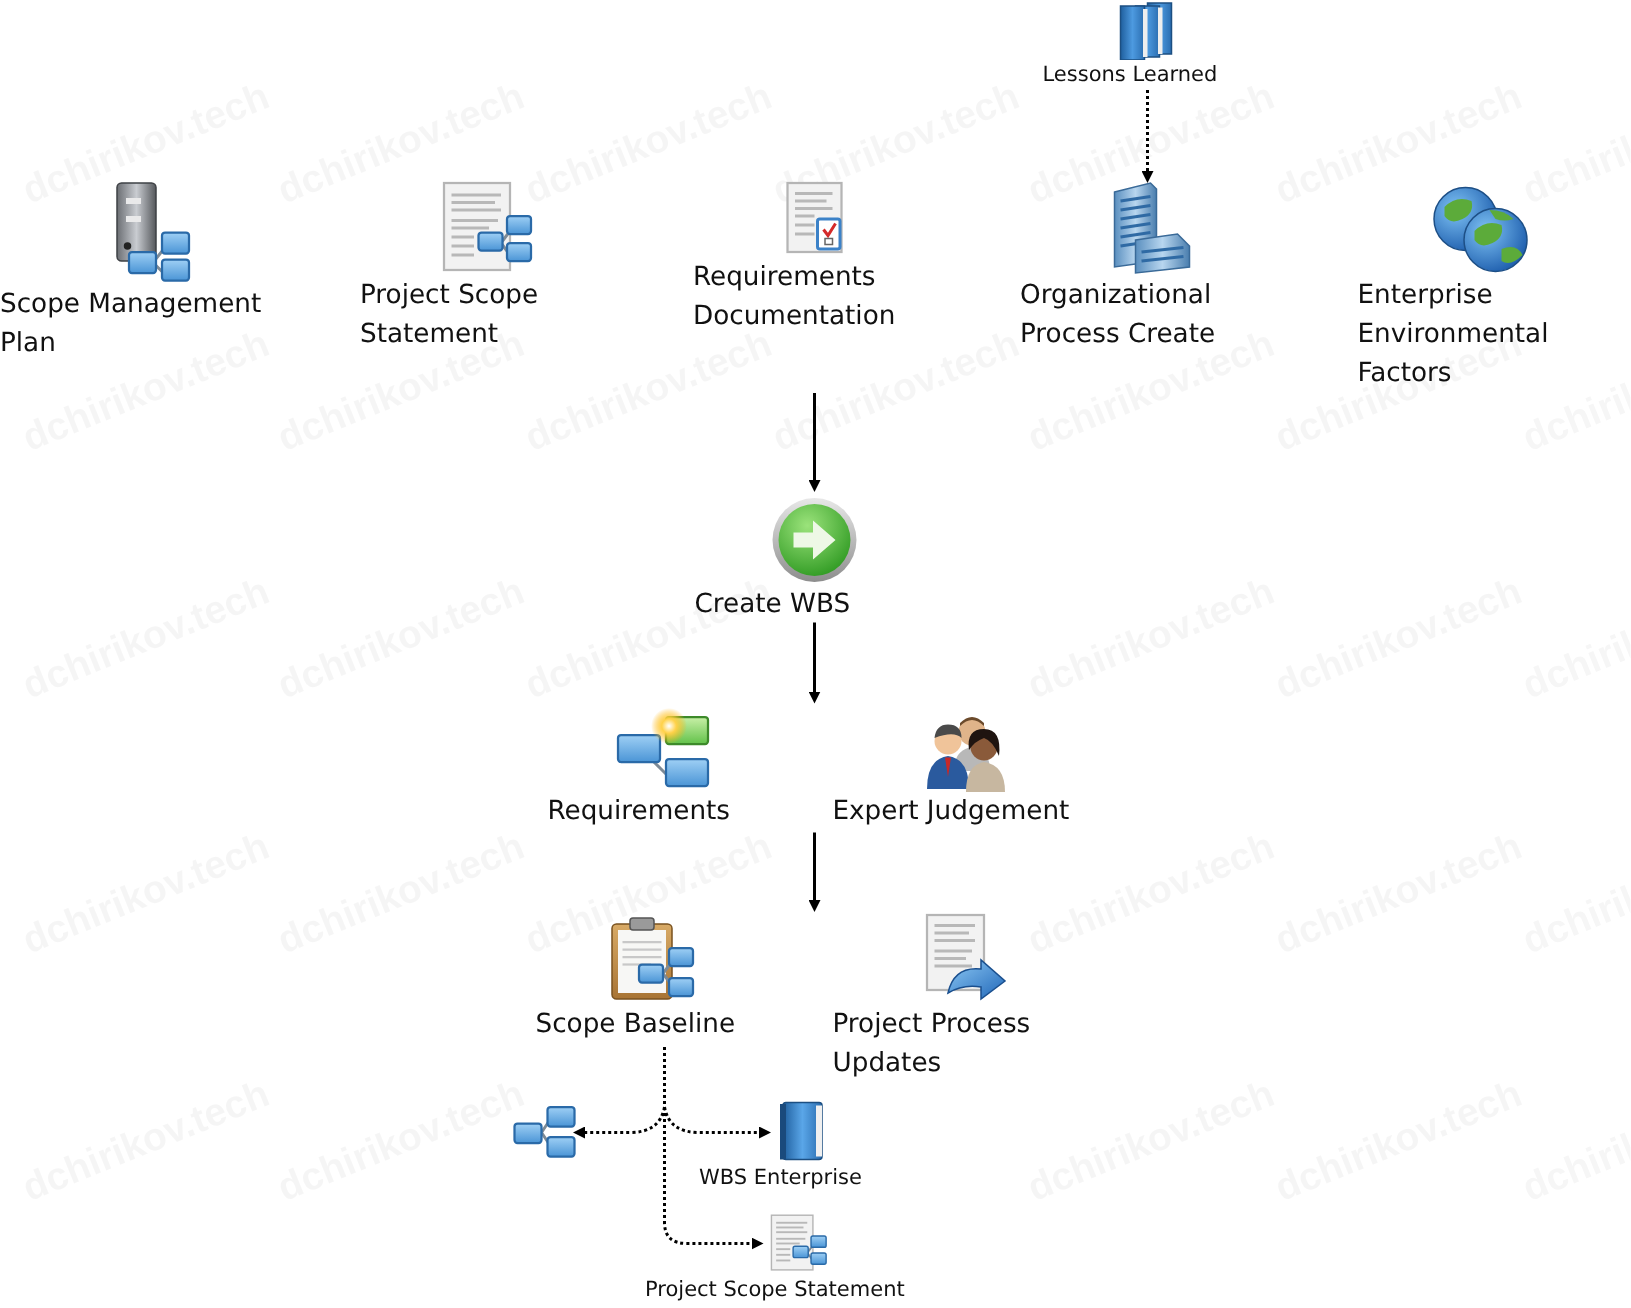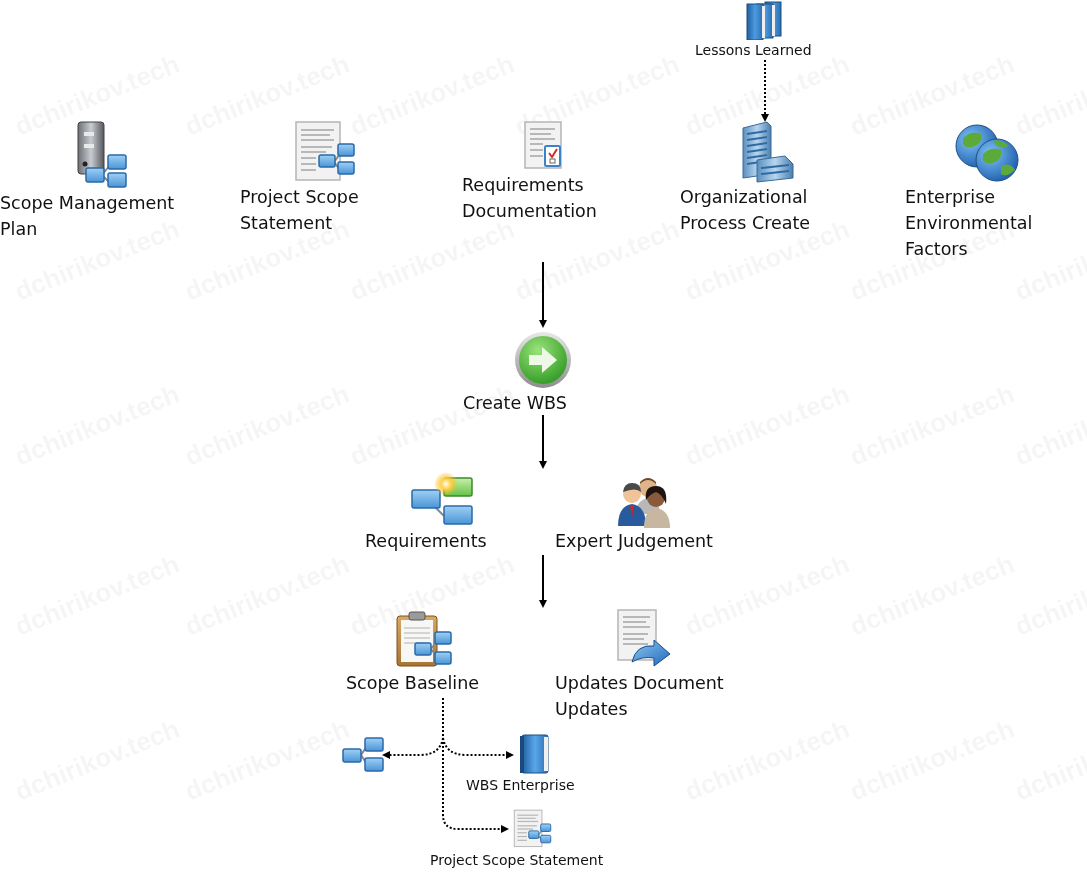--- a/index.html
+++ b/index.html
@@ -272,21 +272,21 @@
     <path d="M9,18 Q10,9 18,9 Q27,9 27,18 Q22,13 9,18 Z" fill="#4a4a4a"></path>
     <path d="M4,52 Q4,32 18,30 Q32,32 32,52 Z" fill="#2a5a9e"></path>
     <path d="M16,31 L18,44 L20,31 Z" fill="#c82828"></path>
     <circle cx="42" cy="24" r="9" fill="#8a5a3a"></circle>
     <path d="M32,26 Q30,12 42,12 Q54,12 52,30 Q48,20 42,18 Q36,20 32,26 Z" fill="#1f1410"></path>
     <path d="M30,54 Q30,36 42,34 Q56,36 56,54 Z" fill="#c7b7a0"></path>
   </svg>
   <div class="label">Expert Judgement</div>
 </div>
 
-<div class="node" style="left:346px;top:610px;width:155px">
+<div class="node" style="left:357px;top:610px;width:155px">
   <svg class="icon" width="62" height="60" viewBox="0 0 62 60">
     <defs>
       <linearGradient id="cb" x1="0" y1="0" x2="0" y2="1">
           <stop offset="0" stop-color="#d8aa66"></stop>
           <stop offset="1" stop-color="#a87434"></stop>
         </linearGradient>
       <linearGradient id="bx4" x1="0" y1="0" x2="0" y2="1">
           <stop offset="0" stop-color="#9fd0f5"></stop>
           <stop offset="1" stop-color="#4b95d6"></stop>
         </linearGradient>
@@ -320,21 +320,21 @@
     <g stroke="#b8b8b8" stroke-width="2">
       <line x1="9" y1="9" x2="36" y2="9"></line>
         <line x1="9" y1="14" x2="32" y2="14"></line>
         <line x1="9" y1="19" x2="36" y2="19"></line>
       <line x1="9" y1="26" x2="34" y2="26"></line>
         <line x1="9" y1="31" x2="30" y2="31"></line>
         <line x1="9" y1="36" x2="34" y2="36"></line>
     </g>
     <path d="M18,54 Q22,36 40,38 L40,32 L56,46 L40,58 L40,50 Q28,48 18,54 Z" fill="url(#ua)" stroke="#1a4f8e" stroke-width="1"></path>
   </svg>
-  <div class="label">Updates Document
+  <div class="label">Project Process
 Updates</div>
 </div>
 
 <div class="node" style="left:295px;top:736px;width:135px">
   <svg class="icon" width="44" height="38" viewBox="0 0 44 38">
     <defs>
       <linearGradient id="bx5" x1="0" y1="0" x2="0" y2="1">
           <stop offset="0" stop-color="#9fd0f5"></stop>
           <stop offset="1" stop-color="#4b95d6"></stop>
         </linearGradient>

